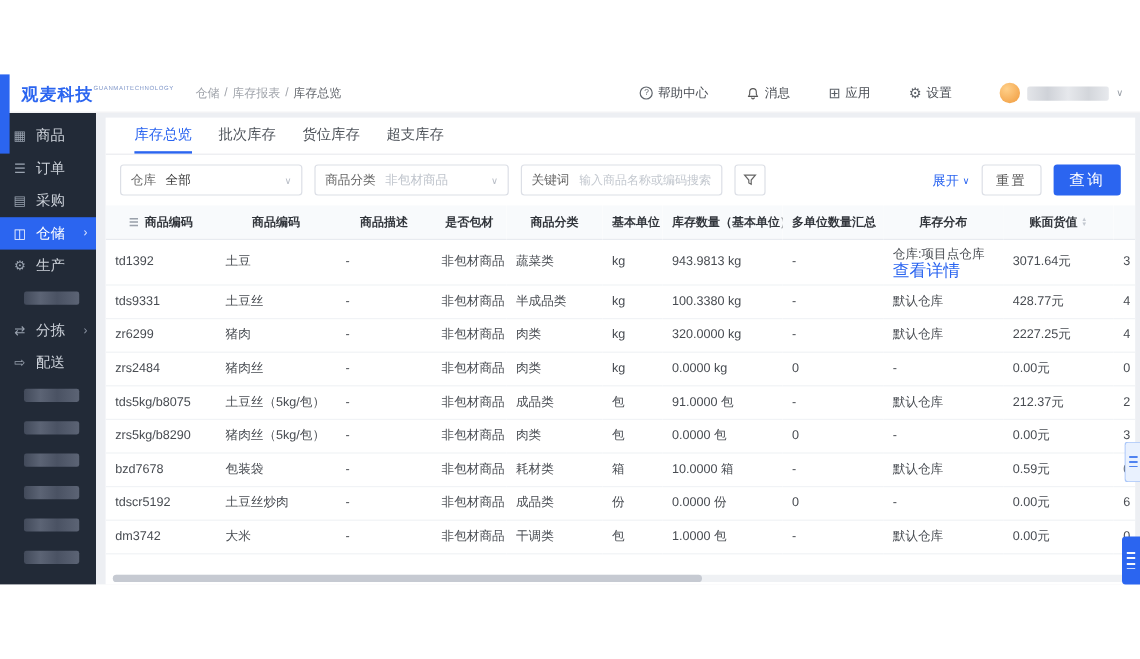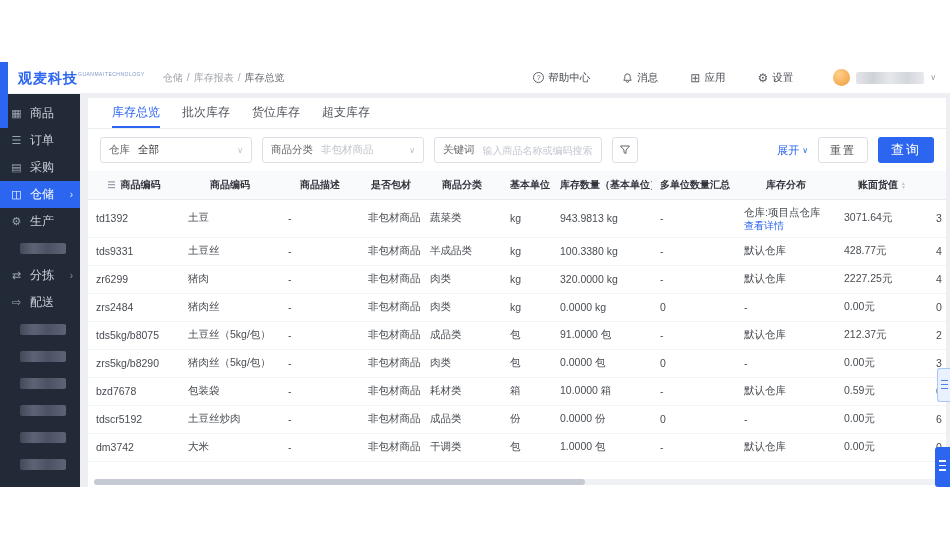--- a/index.html
+++ b/index.html
@@ -89,21 +89,21 @@
   col.c1{width:92px} col.c2{width:100px} col.c3{width:80px} col.c4{width:62px} col.c5{width:80px}
   col.c6{width:50px} col.c7{width:100px} col.c8{width:84px} col.c9{width:100px} col.c10{width:92px} col.c11{width:100px}
   .inv-table th{ height:28px; background:#f8fafc; border-bottom:1px solid #e8ebf0; font-size:10px;
     color:#32363c; text-align:center; padding:0 8px; font-weight:bold; white-space:nowrap; overflow:hidden; }
   .inv-table td{ height:28px; font-size:10.5px; color:#484c52; padding:0 8px;
     border-bottom:1px solid #f1f3f6; white-space:nowrap; }
   tr.tall td{ height:38px; }
   .cfg-icon{ font-size:9px; color:#9aa1ab; margin-right:5px; cursor:pointer; }
   .sort{ display:inline-flex; flex-direction:column; margin-left:3px; vertical-align:middle; cursor:pointer; }
   .sort i{ font-style:normal; font-size:5px; line-height:4px; color:#c3c8d0; }
-  .dist-link{ color:var(--accent); cursor:pointer; line-height:13px; font-size:10px; }
+  .dist-link{ color:var(--accent); cursor:pointer; line-height:13px; font-size:14px; }
   .dist-text{ line-height:14px; }
 
   .hscroll{ position:absolute; left:6px; right:6px; bottom:2px; height:6px; border-radius:3px; background:#eff1f4; }
   .hscroll .thumb{ position:absolute; left:0; top:0; height:6px; width:58%; border-radius:3px; background:#c6cad2; cursor:pointer; }
 
   
   .float-a{ position:absolute; right:0; top:368px; width:13px; height:34px; background:#e9f1fe;
     border:1px solid #a9c6f8; border-right:none; border-radius:3px 0 0 3px; z-index:9;
     display:flex; align-items:center; justify-content:center; cursor:pointer; }
   .float-a .lines{ width:7px; height:11px;

